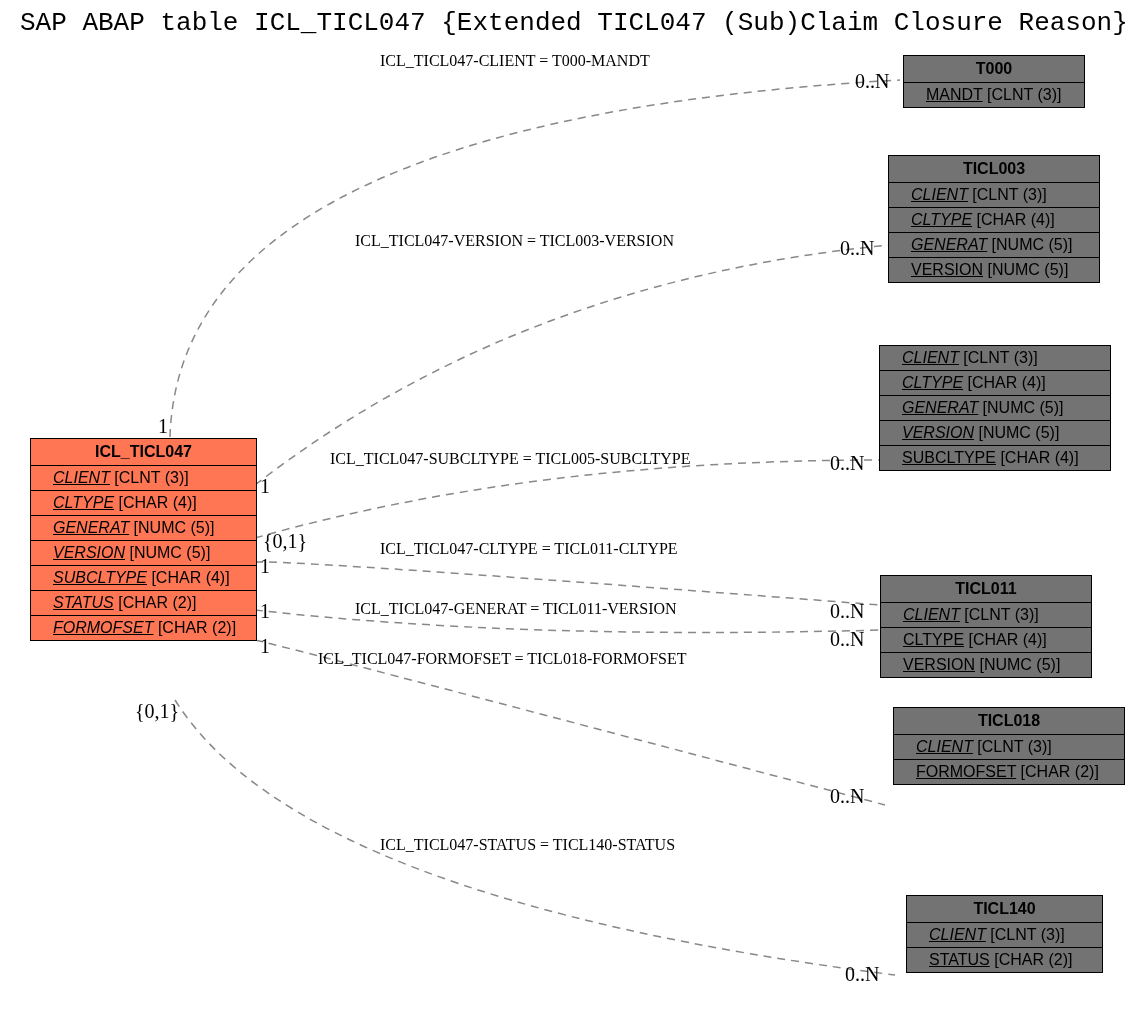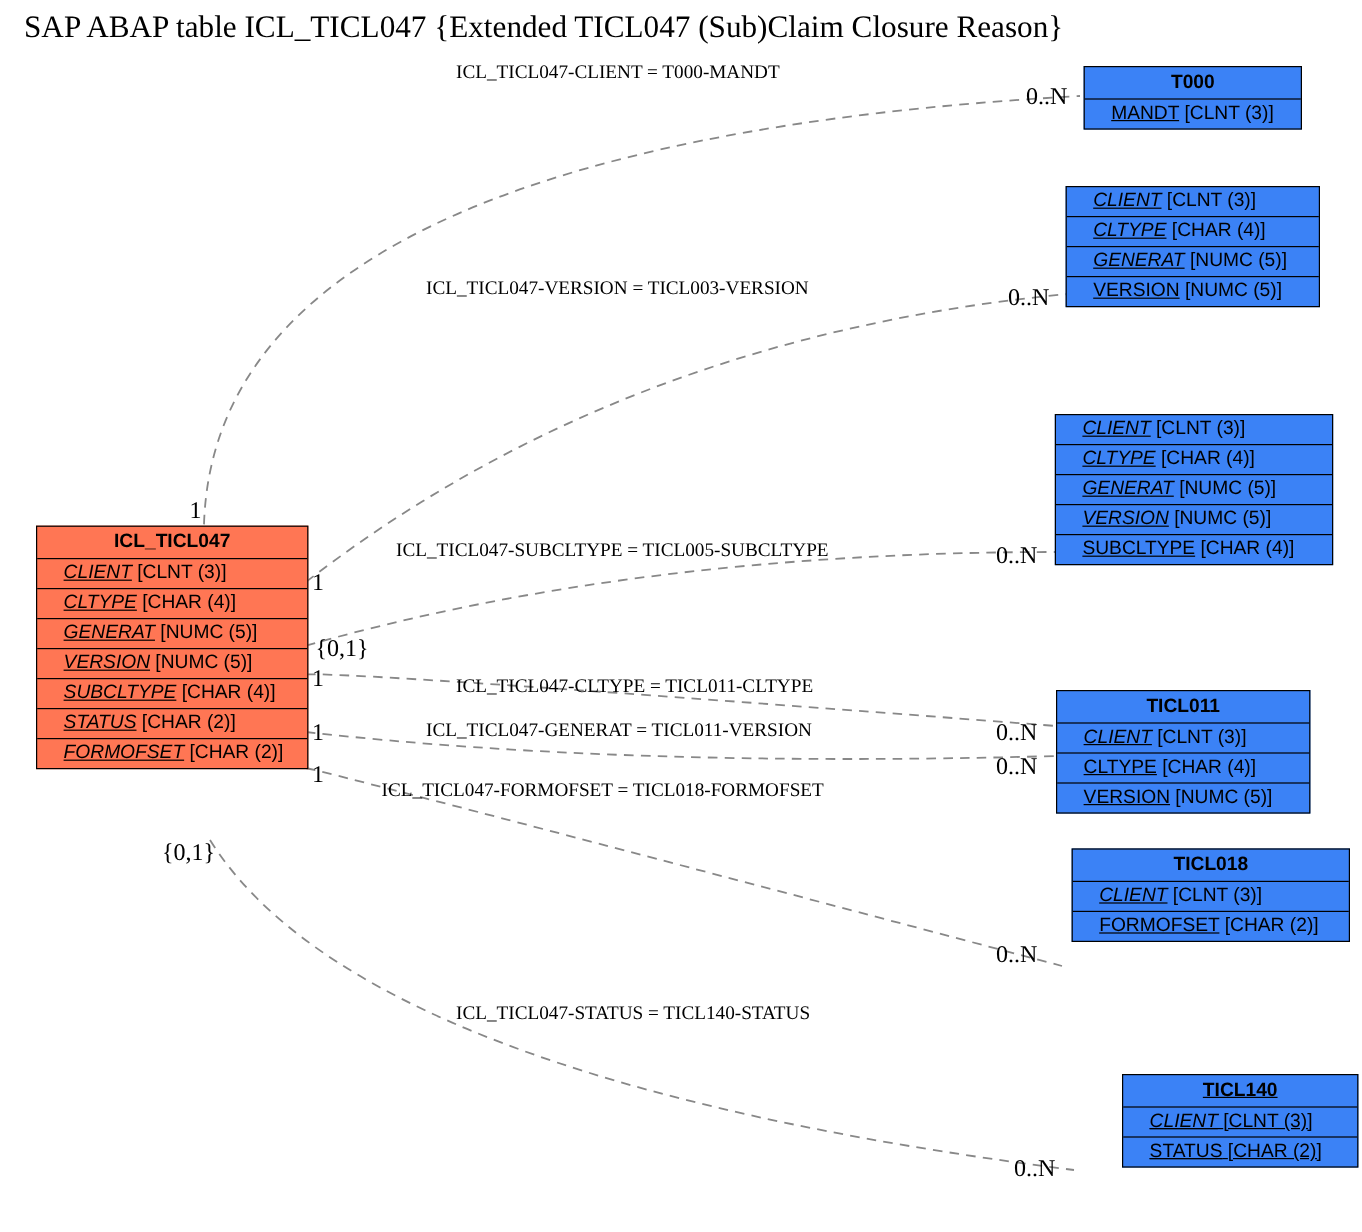--- a/index.html
+++ b/index.html
@@ -8,21 +8,21 @@
     font-family: Arial, sans-serif;
     background: #fff;
     width: 1135px;
     height: 1027px;
     position: relative;
   }
   .title {
     font-size: 26px;
     text-align: left;
     padding: 8px 4px 0 20px;
-    font-family: Liberation Serif, serif;
+    font-family: Liberation Mono, monospace;
   }
   .entity {
     position: absolute;
     border: 1px solid #000;
     font-size: 16px;
   }
   .entity-header {
     font-weight: bold;
     text-align: center;
     padding: 4px 10px;
@@ -33,21 +33,21 @@
     border-bottom: 1px solid #000;
     white-space: nowrap;
   }
   .entity-row:last-child {
     border-bottom: none;
   }
   .main-entity {
     background: #ff7654;
   }
   .ref-entity {
-    background: #3b82f6;
+    background: #737373;
   }
   .fk-name {
     font-style: italic;
     text-decoration: underline;
   }
   .field-name {
     text-decoration: underline;
   }
   .italic { font-style: italic; }
   svg {
@@ -98,20 +98,21 @@
   <div class="entity-row"><span class="fk-name">STATUS</span> <span>[CHAR (2)]</span></div>
   <div class="entity-row"><span class="fk-name">FORMOFSET</span> <span>[CHAR (2)]</span></div>
 </div>
 
 <div class="entity ref-entity" style="left:903px; top:55px; width:180px;">
   <div class="entity-header">T000</div>
   <div class="entity-row"><span class="field-name">MANDT</span> <span>[CLNT (3)]</span></div>
 </div>
 
 <div class="entity ref-entity" style="left:888px; top:155px; width:210px;">
+  <div class="entity-header">TICL003</div>
   <div class="entity-row"><span class="field-name italic">CLIENT</span> <span>[CLNT (3)]</span></div>
   <div class="entity-row"><span class="field-name italic">CLTYPE</span> <span>[CHAR (4)]</span></div>
   <div class="entity-row"><span class="field-name italic">GENERAT</span> <span>[NUMC (5)]</span></div>
   <div class="entity-row"><span class="field-name">VERSION</span> <span>[NUMC (5)]</span></div>
 </div>
 
 <div class="entity ref-entity" style="left:879px; top:345px; width:230px;">
   <div class="entity-row"><span class="field-name italic">CLIENT</span> <span>[CLNT (3)]</span></div>
   <div class="entity-row"><span class="field-name italic">CLTYPE</span> <span>[CHAR (4)]</span></div>
   <div class="entity-row"><span class="field-name italic">GENERAT</span> <span>[NUMC (5)]</span></div>
@@ -125,30 +126,30 @@
   <div class="entity-row"><span class="field-name">CLTYPE</span> <span>[CHAR (4)]</span></div>
   <div class="entity-row"><span class="field-name">VERSION</span> <span>[NUMC (5)]</span></div>
 </div>
 
 <div class="entity ref-entity" style="left:880px; top:707px; width:230px;margin-left:13px;">
   <div class="entity-header">TICL018</div>
   <div class="entity-row"><span class="field-name italic">CLIENT</span> <span>[CLNT (3)]</span></div>
   <div class="entity-row"><span class="field-name">FORMOFSET</span> <span>[CHAR (2)]</span></div>
 </div>
 
-<div class="entity ref-entity" style="left:935px; top:895px; width:195px;text-decoration:underline;">
+<div class="entity ref-entity" style="left:906px; top:895px; width:195px;">
   <div class="entity-header">TICL140</div>
   <div class="entity-row"><span class="field-name italic">CLIENT</span> <span>[CLNT (3)]</span></div>
   <div class="entity-row"><span class="field-name">STATUS</span> <span>[CHAR (2)]</span></div>
 </div>
 
 <div class="edge-label" style="left:380px; top:52px;">ICL_TICL047-CLIENT = T000-MANDT</div>
 <div class="edge-label" style="left:355px; top:232px;">ICL_TICL047-VERSION = TICL003-VERSION</div>
 <div class="edge-label" style="left:330px; top:450px;">ICL_TICL047-SUBCLTYPE = TICL005-SUBCLTYPE</div>
-<div class="edge-label" style="left:380px; top:540px;margin-top:24px;">ICL_TICL047-CLTYPE = TICL011-CLTYPE</div>
+<div class="edge-label" style="left:380px; top:540px;">ICL_TICL047-CLTYPE = TICL011-CLTYPE</div>
 <div class="edge-label" style="left:355px; top:600px;">ICL_TICL047-GENERAT = TICL011-VERSION</div>
 <div class="edge-label" style="left:318px; top:650px;">ICL_TICL047-FORMOFSET = TICL018-FORMOFSET</div>
 <div class="edge-label" style="left:380px; top:836px;">ICL_TICL047-STATUS = TICL140-STATUS</div>
 
 <div class="card-label" style="left:158px; top:415px;">1</div>
 <div class="card-label" style="left:855px; top:70px;">0..N</div>
 <div class="card-label" style="left:260px; top:475px;">1</div>
 <div class="card-label" style="left:840px; top:237px;">0..N</div>
 <div class="card-label" style="left:263px; top:530px;">{0,1}</div>
 <div class="card-label" style="left:830px; top:452px;">0..N</div>

